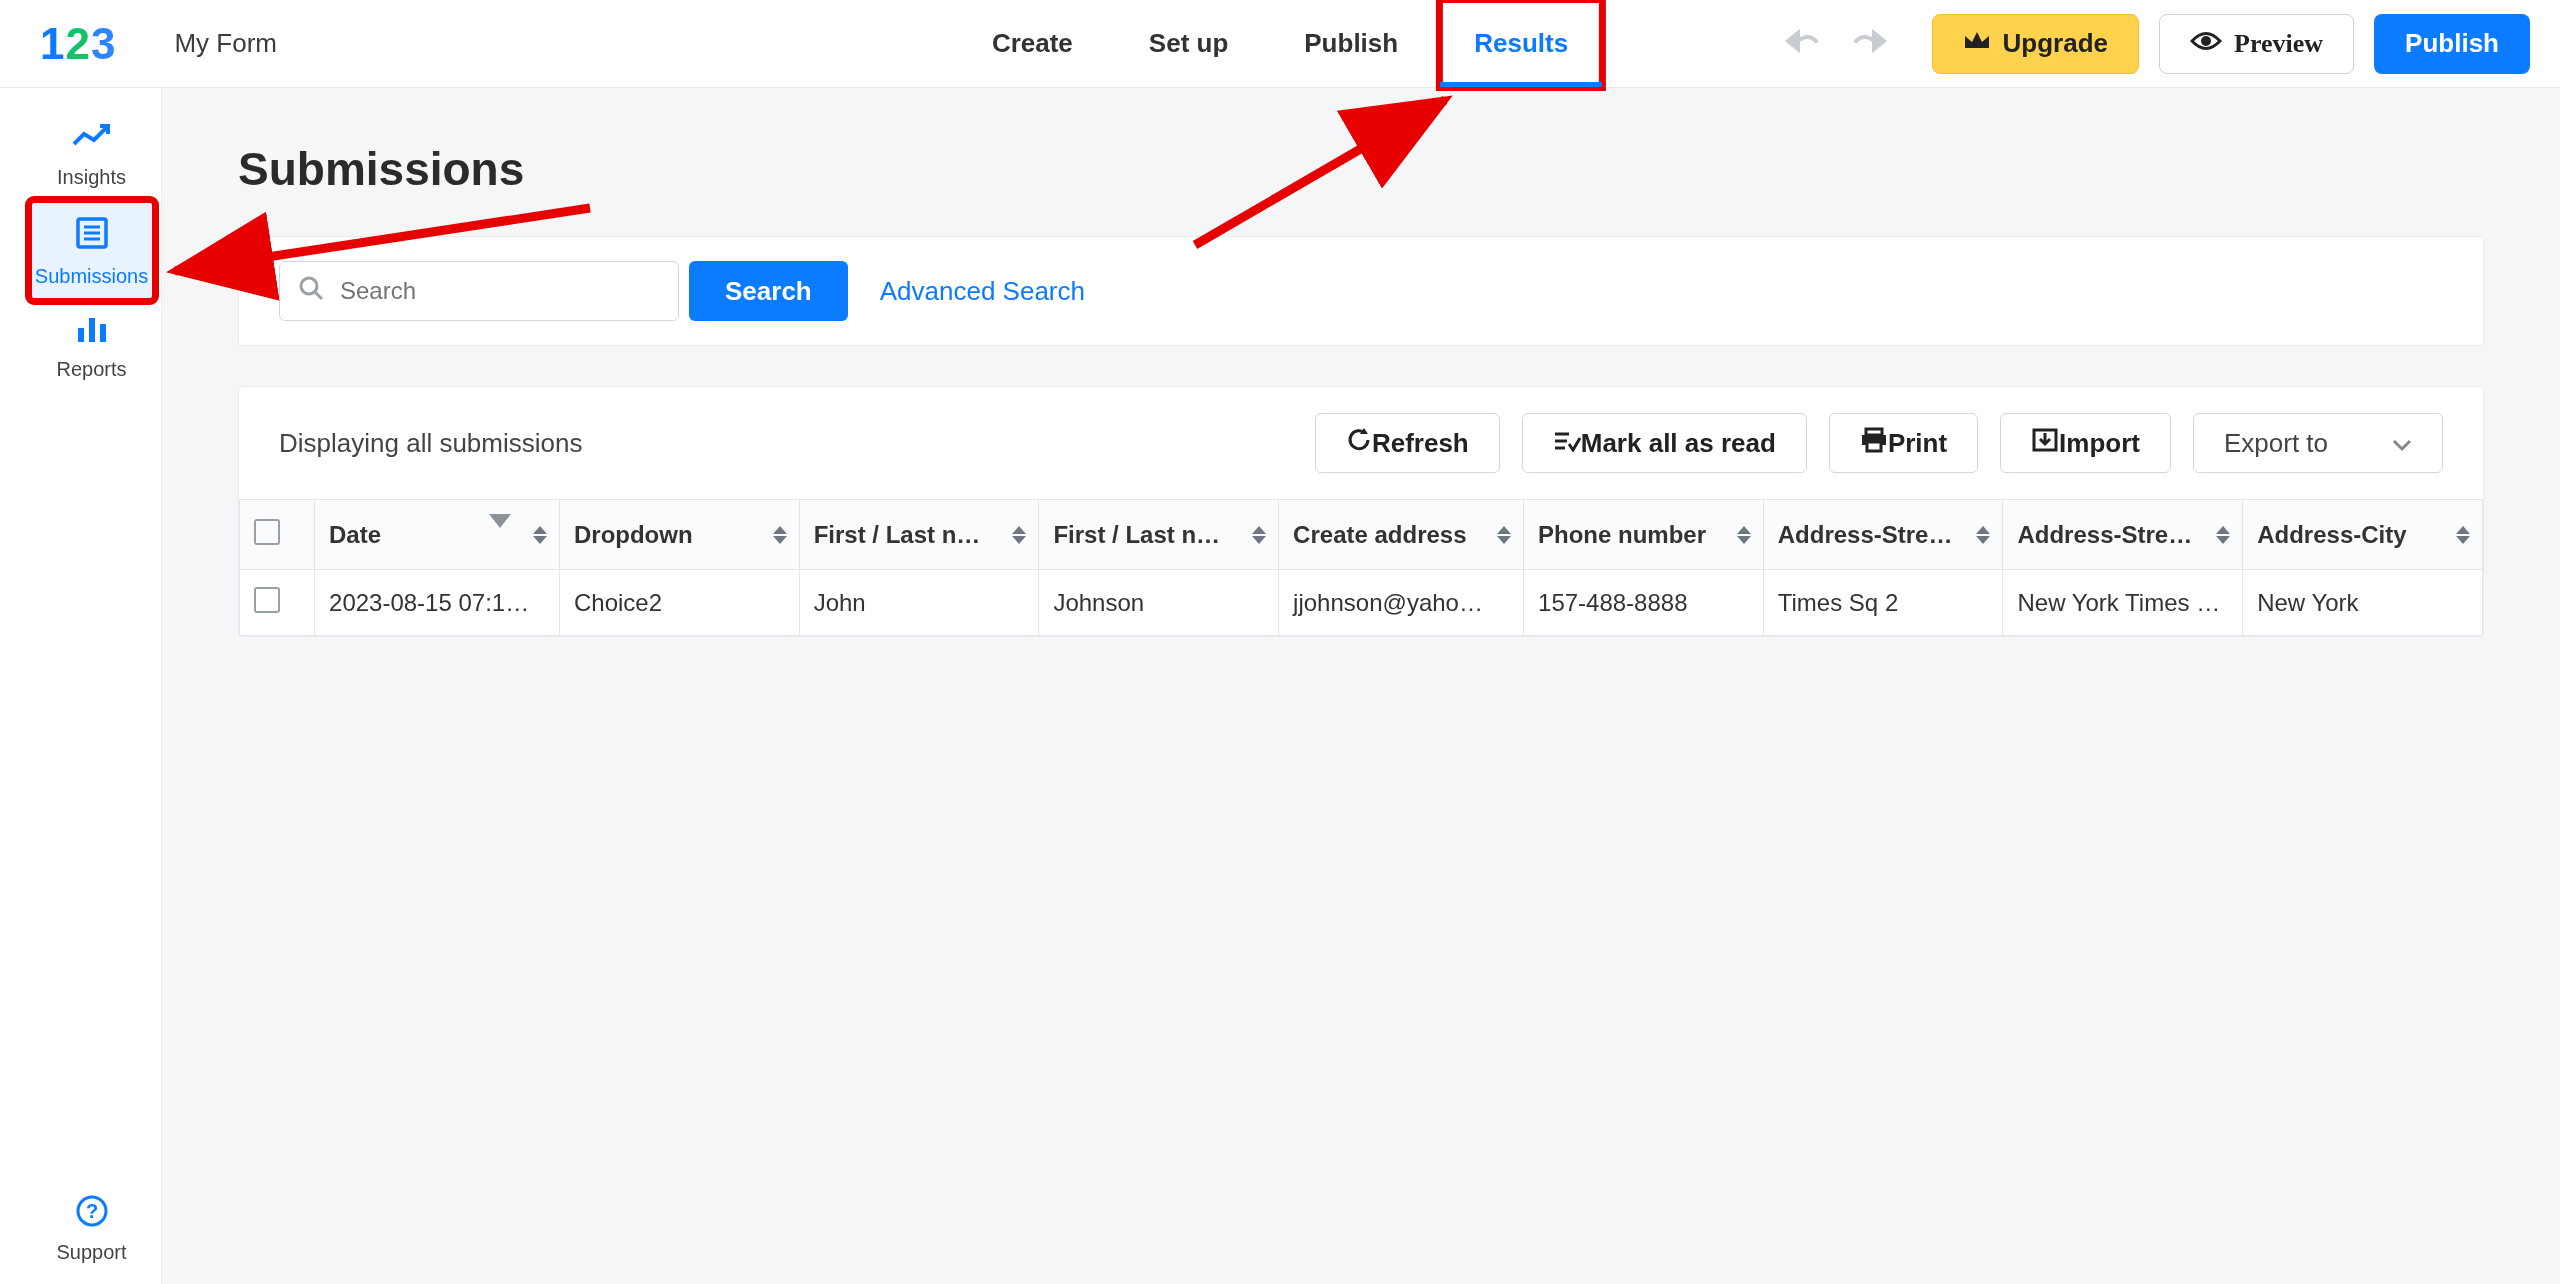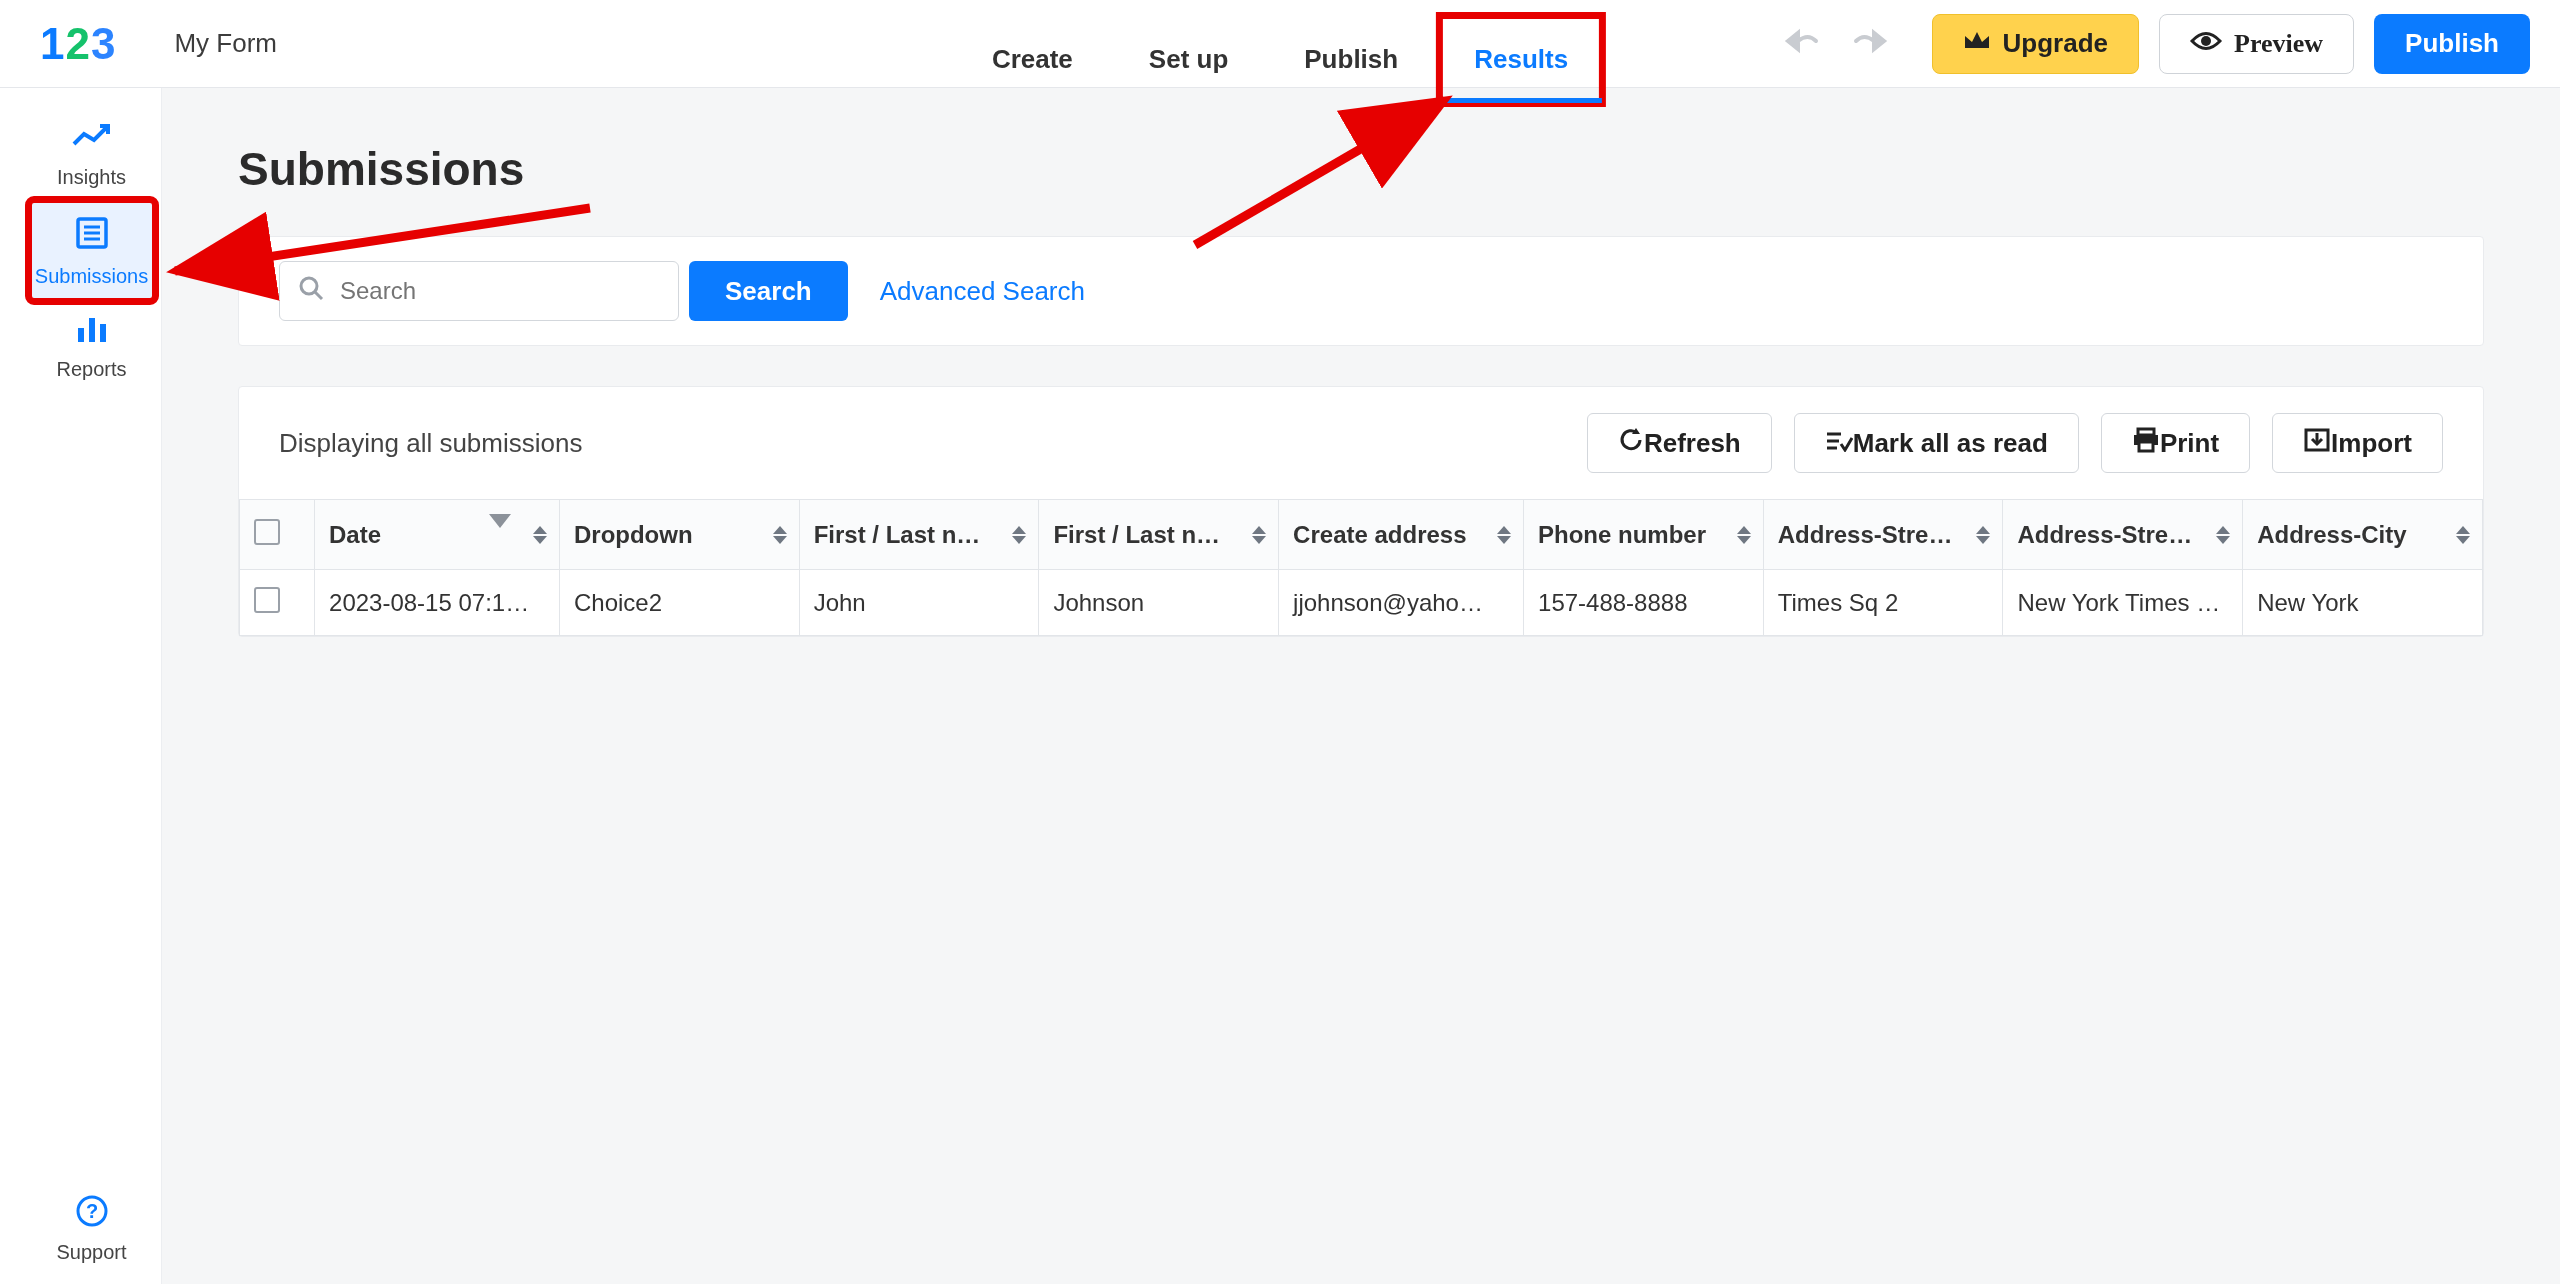--- a/index.html
+++ b/index.html
@@ -39,21 +39,21 @@
   }
   .logo { display: flex; align-items: center; gap: 2px; font-weight: 900; font-size: 44px; letter-spacing:-1px; }
   .logo .c1 { color: #0b7bff; }
   .logo .c2 { color: #15c26b; }
   .logo .c3 { color: #2c84ff; }
   .form-name { margin-left: 60px; font-size: 26px; color: #3c3c3c; }
 
   .nav-tabs {
     position: absolute;
     left: 50%; transform: translateX(-50%);
-    top: 16px; height: 100%;
+    top: 0; height: 100%;
     display: flex; align-items: stretch;
     gap: 8px;
     text-align: right;
   }
   .nav-tab {
     display: flex; align-items: center;
     padding: 0 34px;
     font-size: 26px;
     font-weight: 600;
     color: #333;
@@ -429,20 +429,28 @@
         <div class="tbtn">
           <span>
             <svg width="28" height="26" viewBox="0 0 28 26">
                 <rect x="3" y="3" width="22" height="20" fill="none" stroke="#222" stroke-width="3"></rect>
                 <line x1="14" y1="6" x2="14" y2="16" stroke="#222" stroke-width="3"></line>
                 <path d="M9 12 L14 17 L19 12" fill="none" stroke="#222" stroke-width="3"></path>
               </svg>
           </span>
           <span>Import</span>
         </div>
+        <div class="tbtn export">
+          <span>Export to</span>
+          <span>
+            <svg width="20" height="14" viewBox="0 0 20 14">
+                <polyline points="2,3 10,11 18,3" fill="none" stroke="#888" stroke-width="3"></polyline>
+              </svg>
+          </span>
+        </div>
       </div>
 
       <table class="data">
         <colgroup>
           <col style="width:72px">
           <col style="width:235px">
           <col style="width:230px">
           <col style="width:230px">
           <col style="width:230px">
           <col style="width:235px">

